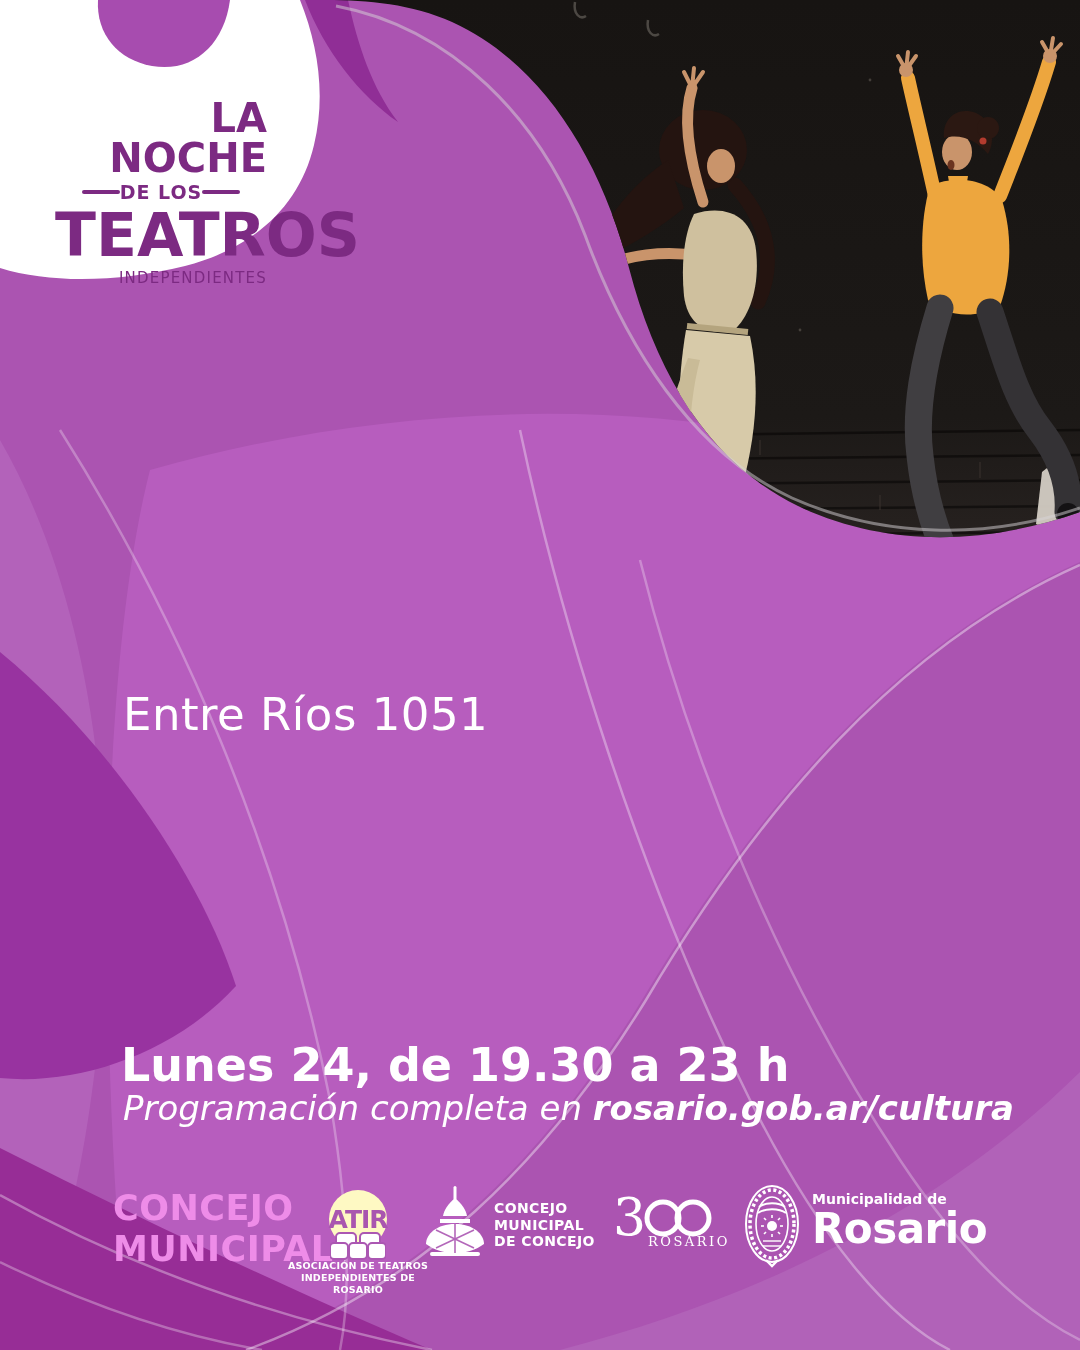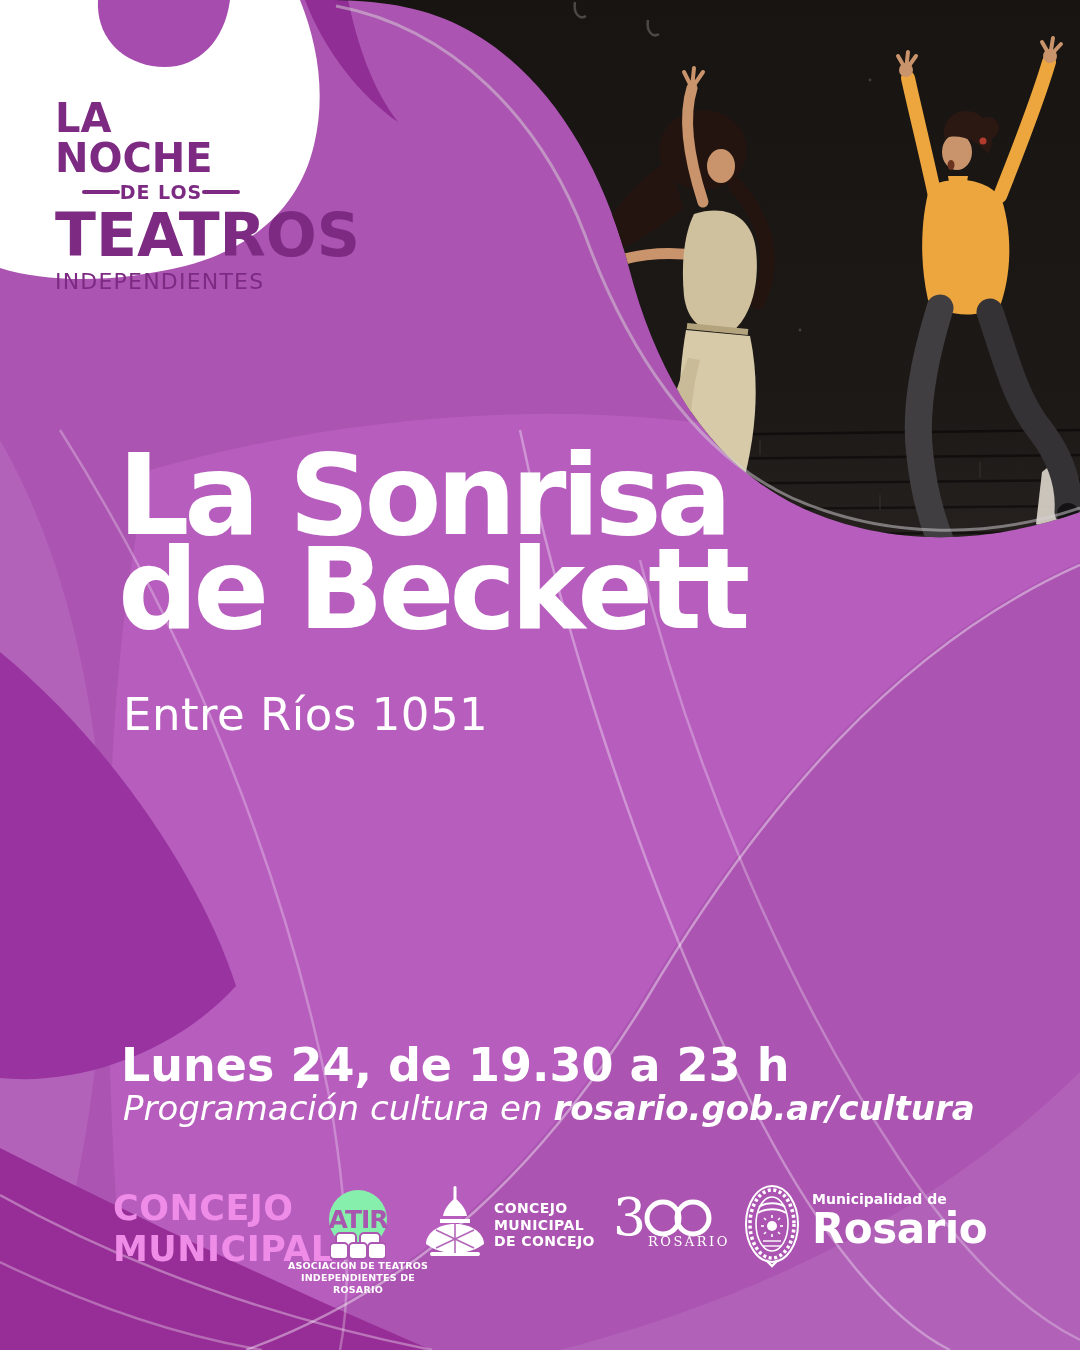--- a/index.html
+++ b/index.html
@@ -4,38 +4,38 @@
 <style>
   html,body{margin:0;padding:0;background:#3a1040;}
   #poster{
     position:relative;width:1080px;height:1350px;overflow:hidden;
     font-family:"DejaVu Sans","Liberation Sans",sans-serif;
     background:#ab54b1;
   }
   #bg-art{position:absolute;inset:0;width:1080px;height:1350px;display:block;}
   .abs{position:absolute;}
   
-  #brand{left:55px;top:98px;width:212px;text-align:left;color:#7c2a82;}
+  #brand{left:55px;top:98px;width:212px;text-align:right;color:#7c2a82;}
   #brand .l1{font-size:40px;font-weight:700;letter-spacing:0px;line-height:1.0;}
   #brand .divrow{display:flex;align-items:center;justify-content:center;margin:3px 0 2px 0;}
   #brand .bar{width:38px;height:4px;background:#7c2a82;border-radius:2px;}
   #brand .dl{font-size:19px;font-weight:700;letter-spacing:1px;}
   #brand .l2{font-size:60px;font-weight:700;letter-spacing:0px;line-height:1.0;}
-  #brand .l3{font-size:22px;font-weight:400;letter-spacing:1.2px;margin-top:4px;}
+  #brand .l3{font-size:15px;font-weight:400;letter-spacing:1.2px;margin-top:4px;}
   
   #title{left:118px;top:448px;color:#fff;font-weight:700;font-size:112px;line-height:0.84;letter-spacing:-5px;}
   #venue{left:123px;top:688px;color:#fff;font-size:45px;font-weight:400;letter-spacing:0.5px;}
   #descr{left:123px;top:794px;width:900px;color:#fff;font-size:42px;line-height:1.26;letter-spacing:-0.5px;}
   #sched{left:121px;top:1038px;color:#fff;font-size:46px;font-weight:700;}
   #program{left:123px;top:1088px;color:#fff;font-size:34px;font-style:italic;}
   #program .lnk{font-weight:700;}
   #admission{left:113px;top:1188px;color:#ee8ce8;font-size:35px;font-weight:700;line-height:1.17;letter-spacing:0.5px;}
   
   .sp{color:#fff;}
-  #atir-circle{left:329px;top:1190px;width:58px;height:58px;border-radius:50%;background:#86efac;
+  #atir-circle{left:329px;top:1190px;width:58px;height:58px;border-radius:50%;background:#fef9c3;
     display:flex;align-items:center;justify-content:center;}
   #atir-circle span{color:#a956af;font-weight:700;font-size:25px;letter-spacing:-1px;}
   #atir-seats{left:330px;top:1232px;}
   #atir-caption{left:287px;top:1260px;width:142px;text-align:center;font-size:9.5px;font-weight:700;line-height:1.25;letter-spacing:0.2px;}
   #concejo-icon{left:424px;top:1186px;}
   #concejo-text{left:494px;top:1200px;font-size:14px;font-weight:700;line-height:1.18;letter-spacing:0.4px;}
   #logo-300{left:613px;top:1192px;}
   #r300-city{left:648px;top:1234px;font-family:"DejaVu Serif","Liberation Serif",serif;font-size:13px;letter-spacing:2.5px;}
   #crest{left:742px;top:1182px;}
   #muni{left:812px;top:1192px;line-height:1;}
@@ -164,32 +164,28 @@
     <div class="l1">LA NOCHE</div>
     <div class="divrow">
       <div class="bar"></div>
       <div class="dl">DE LOS</div>
       <div class="bar"></div>
     </div>
     <div class="l2">TEATROS</div>
     <div class="l3">INDEPENDIENTES</div>
   </div>
 
-  <div id="title" class="abs">
-    <div>La Sonrisa</div>
-    <div>de Beckett</div>
-  </div>
 
   <div id="venue" class="abs">Entre Ríos 1051</div>
 
 
   <div id="sched" class="abs">Lunes 24, de 19.30 a 23 h</div>
 
   <div id="program" class="abs">
-    <span>Programación cultura en </span><span class="lnk">rosario.gob.ar/cultura</span>
+    <span>Programación completa en </span><span class="lnk">rosario.gob.ar/cultura</span>
   </div>
 
   <div id="admission" class="abs">
     <div>CONCEJO</div>
     <div>MUNICIPAL</div>
   </div>
 
   <div id="atir-circle" class="abs">
     <span>ATIR</span>
   </div>

